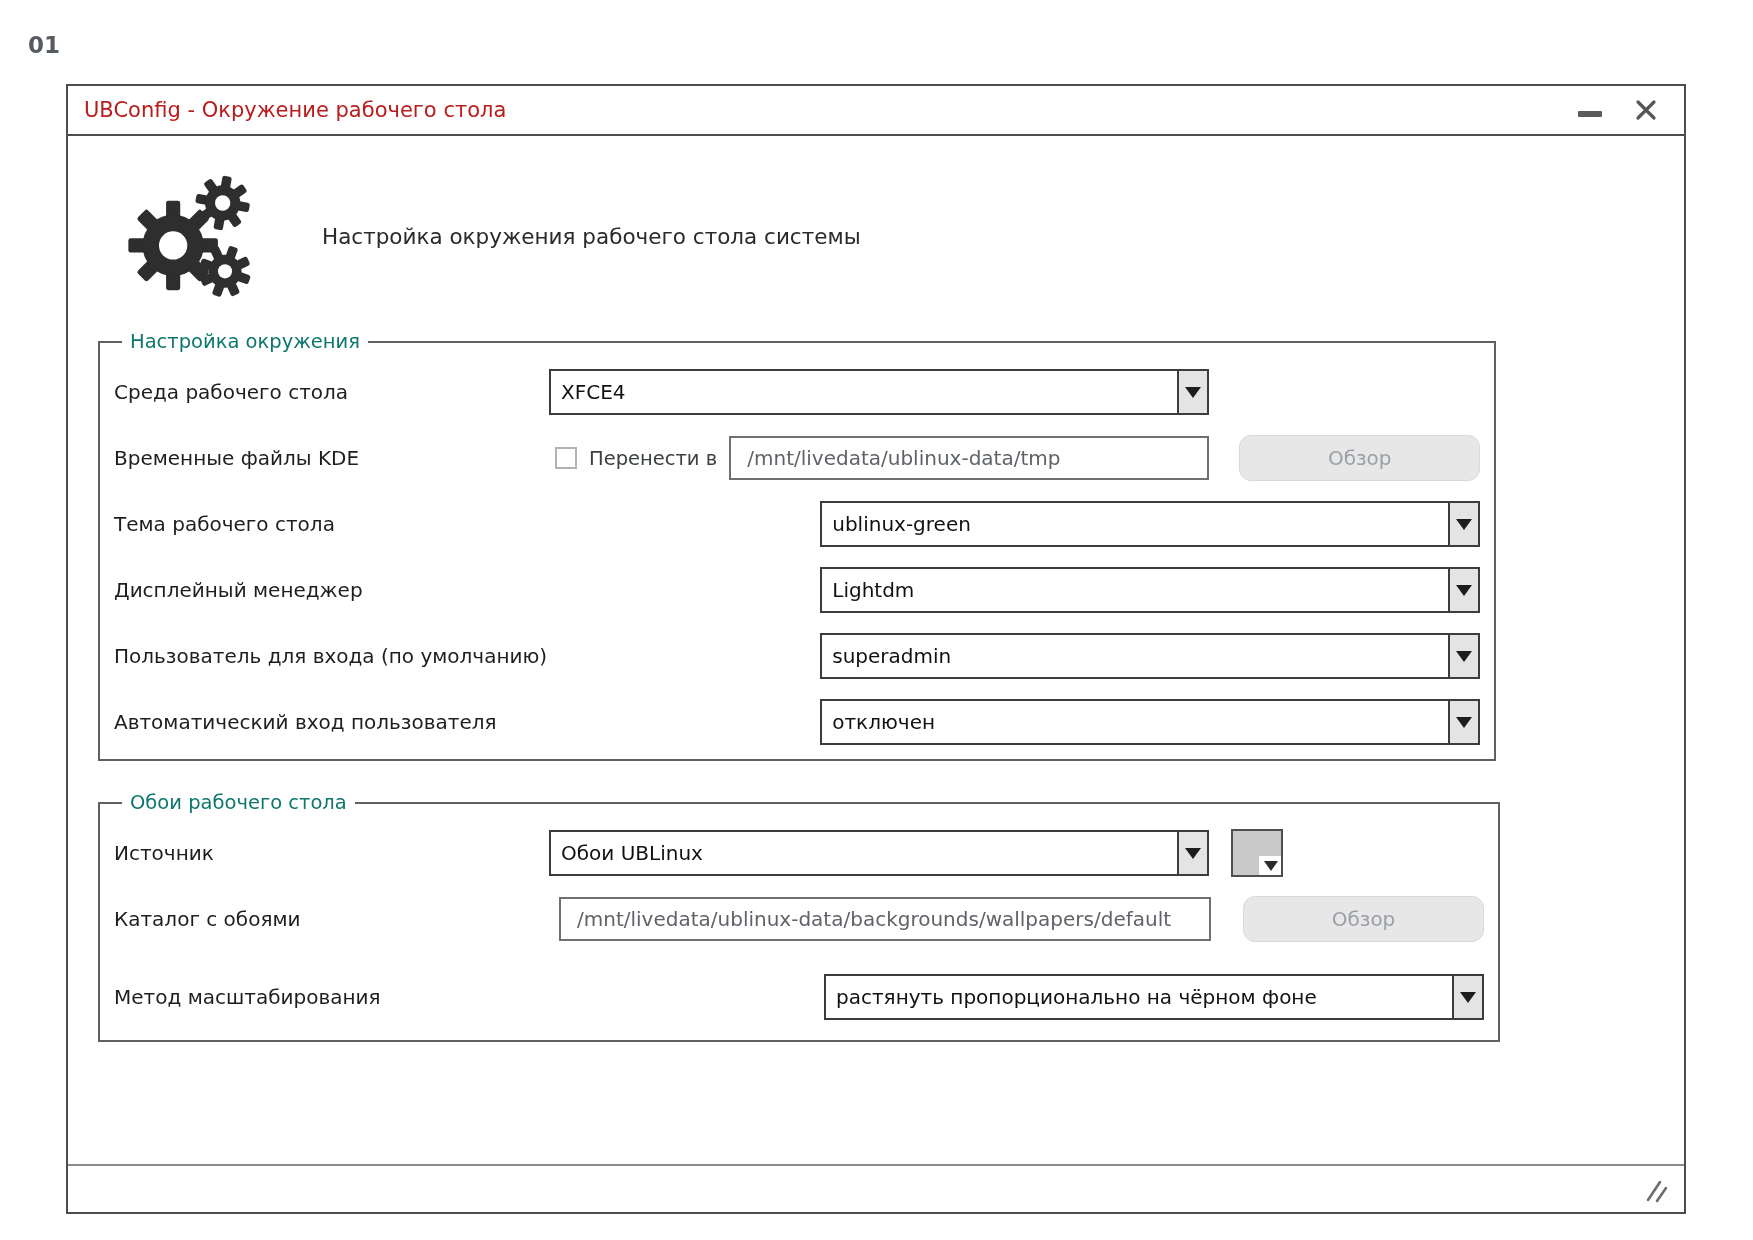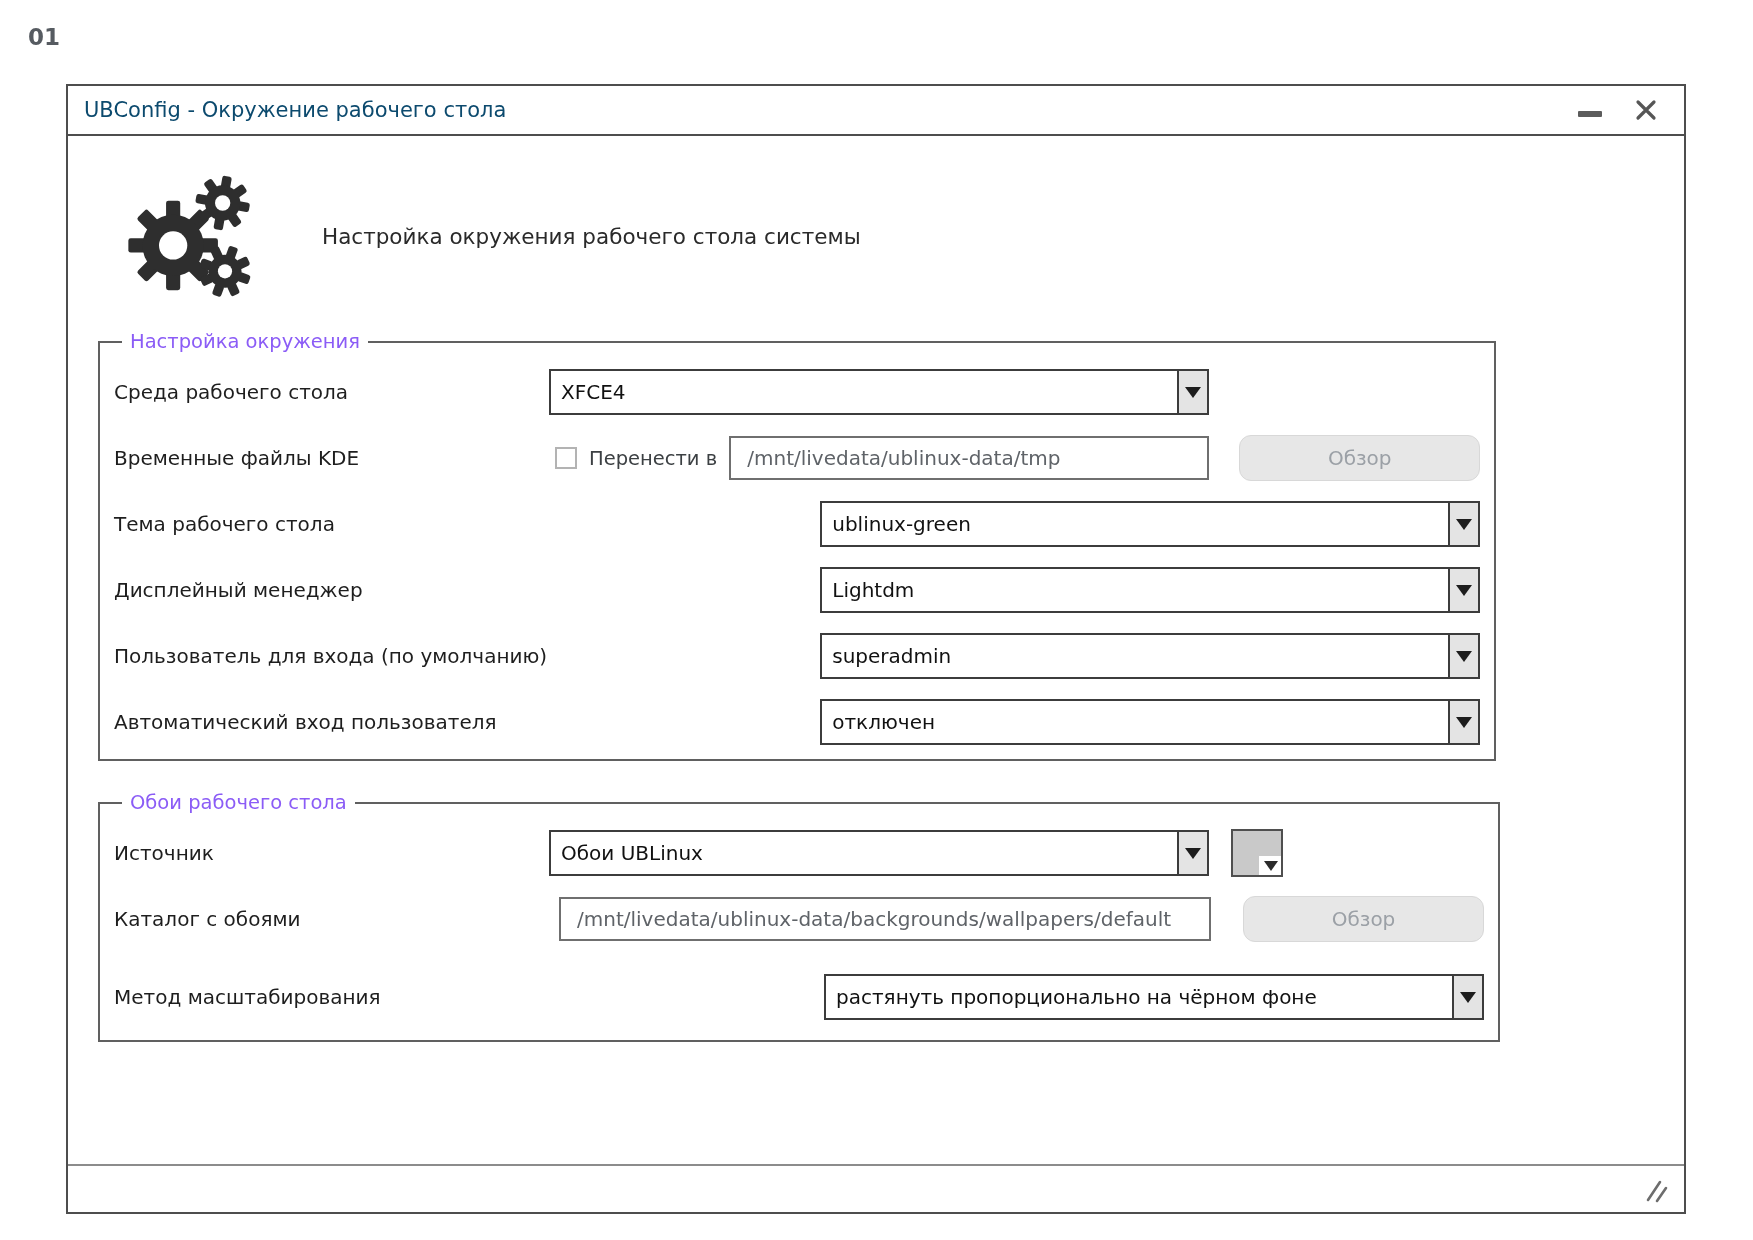--- a/index.html
+++ b/index.html
@@ -3,50 +3,50 @@
 <meta charset="utf-8">
 <style>
   * { box-sizing: border-box; margin: 0; padding: 0; }
   html, body { background: #ffffff; }
   body {
     width: 1753px; height: 1240px;
     font-family: "DejaVu Sans", "Liberation Sans", sans-serif;
     color: #1e1e1e; position: relative; overflow: hidden;
   }
   .page-index {
-    position: absolute; left: 28px; top: 24px;
+    position: absolute; left: 28px; top: 32px;
     font-size: 23px; font-weight: bold; color: #565b61;
   }
   .window {
     position: absolute; left: 66px; top: 84px;
     width: 1620px; height: 1130px;
     background: #fff; border: 2px solid #4d4d4d;
   }
   .titlebar {
     height: 50px; border-bottom: 2px solid #4d4d4d;
     display: flex; align-items: center; padding: 0 18px 0 16px;
   }
-  .title { font-size: 21px; color: #0c4a6e; }
+  .title { font-size: 21px; color: #b91c1c; }
   .tb-spacer { flex: 1; }
   .tb-btn {
     width: 40px; height: 40px; display: flex;
     align-items: center; justify-content: center; cursor: default;
   }
   .min-glyph { width: 24px; height: 6px; background: #5c5c5c; border-radius: 1px; margin-top: 8px; }
   .content { padding: 20px 0 0 30px; }
   .header-row { display: flex; align-items: center; height: 160px; margin-left: 28px; }
   .gears { width: 132px; height: 132px; }
   .header-text { margin-left: 64px; font-size: 21.5px; color: #2a2a2a; }
   fieldset {
     border: 2px solid #606060; width: 1395px;
     margin: 14px 0 0 0; padding: 16px 14px 14px 14px;
   }
   fieldset.fs2 { margin-top: 30px; padding: 26px 14px 24px 14px; }
   fieldset.fs3 { margin-top: 30px; padding: 16px 14px 20px 14px; }
-  legend { margin-left: 8px; padding: 0 8px; font-size: 19.5px; color: #8b5cf6; }
+  legend { margin-left: 8px; padding: 0 8px; font-size: 19.5px; color: #0f766e; }
   .row { display: flex; align-items: center; height: 46px; }
   .row + .row { margin-top: 20px; justify-content: space-between; }
   .row.gap-lg { margin-top: 32px; }
   .lbl { width: 435px; flex-shrink: 0; font-size: 20px; color: #1e1e1e; }
   .combo {
     position: relative; width: 660px; height: 46px;
     border: 2px solid #3c3c3c; background: #fff;
     display: flex; align-items: center;
   }
   .combo-val { padding-left: 10px; font-size: 20px; color: #111; white-space: nowrap; }

